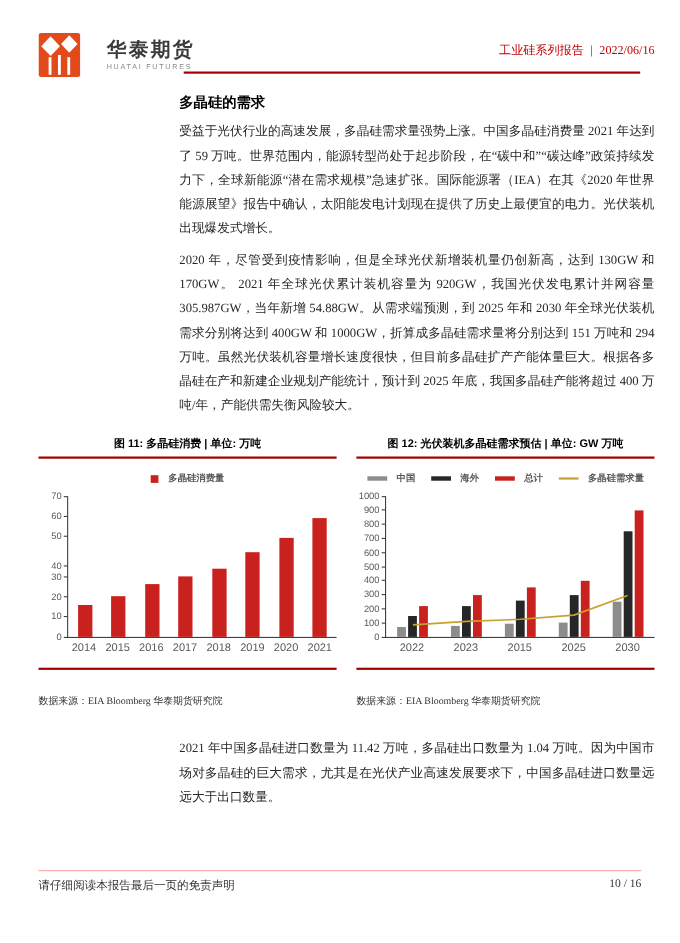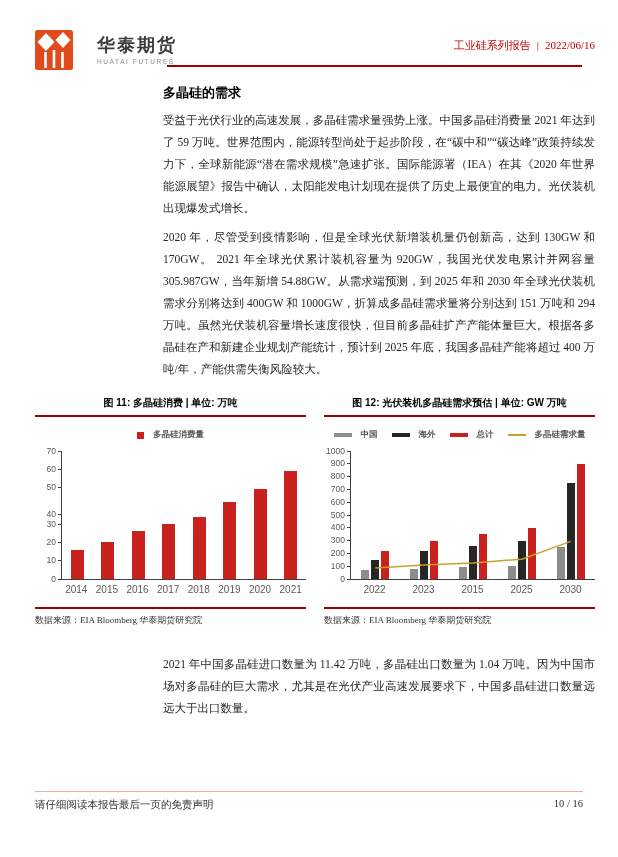--- a/index.html
+++ b/index.html
@@ -37,21 +37,21 @@
   .ytick { position:absolute; right:0; display:flex; align-items:center; gap:2px; font-family:"Liberation Sans","DejaVu Sans",sans-serif; font-size:8.5px; color:#595959; line-height:9px; }
   .ytick i { width:3px; height:1px; background:#404040; }
   .plot-col { flex:1; min-width:0; }
   .plot { position:relative; border-left:1px solid #404040; border-bottom:1px solid #404040; }
   .groups { position:absolute; left:0; right:0; top:0; bottom:0; display:flex; }
   .group { flex:1; display:flex; align-items:flex-end; justify-content:center; gap:2px; }
   .bar { flex:none; }
   .xaxis { display:flex; margin-top:4px; }
   .xtick { flex:1; text-align:center; font-family:"Liberation Sans","DejaVu Sans",sans-serif; font-size:10px; color:#595959; }
   .line-svg { position:absolute; left:0; top:0; pointer-events:none; }
-  .chart-source { margin-top:12px; border-top:2px solid #a00000; padding-top:5px; font-size:9px; color:#333; }
+  .chart-source { margin-top:12px; border-top:2px solid #a00000; padding-top:22px; font-size:9px; color:#333; }
   
   .footer { position:absolute; top:791px; left:35px; width:548px; border-top:1px solid #fca5a5; padding-top:6px; display:flex; justify-content:space-between; font-size:10.5px; color:#333; }
 </style>
 </head>
 <body>
 
 <div class="page">
 
   <div class="header">
     <div class="logo">

